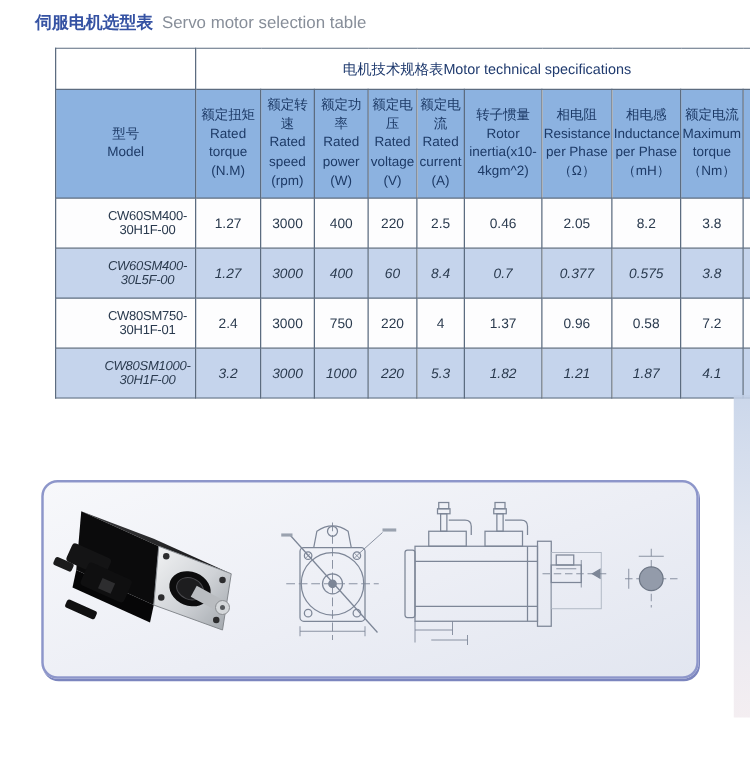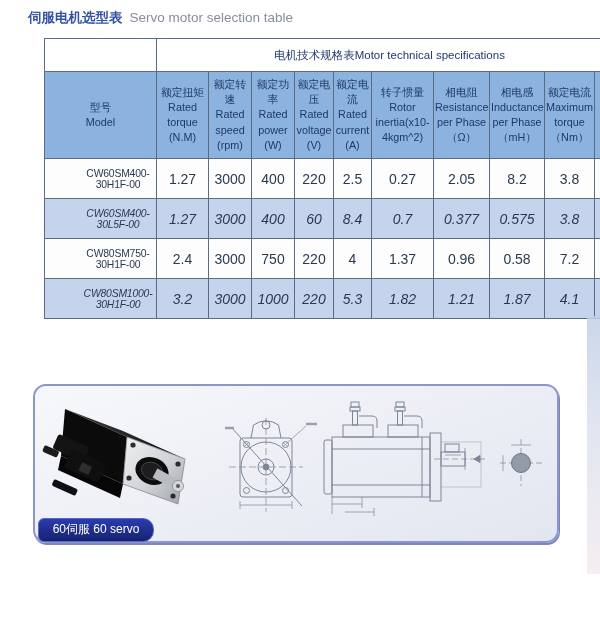--- a/index.html
+++ b/index.html
@@ -8,21 +8,21 @@
 
   
   .title{position:absolute;left:28px;top:9px;font-size:13.5px;white-space:nowrap;}
   .title .zh{color:#3552a3;font-weight:bold;}
   .title .en{color:#878e99;margin-left:7px;}
 
   
   .tbl-wrap{position:absolute;left:44px;top:38px;width:596px;overflow:hidden;}
   table{border-collapse:collapse;table-layout:fixed;width:578px;}
   td{border:1px solid #5c6c80;text-align:center;vertical-align:middle;
-     font-size:14px;color:#2a3a4e;padding:0 1px;overflow:hidden;}
+     font-size:11px;color:#2a3a4e;padding:0 1px;overflow:hidden;}
   tr.spec-row td{height:32px;background:#ffffff;color:#1f3a6e;font-size:11.5px;}
   tr.head-row td{height:86px;background:#8cb2e0;color:#1d3a66;white-space:pre-line;line-height:1.4;font-size:10.8px;}
   tbody tr td{height:39px;background:#fdfdfe;}
   tbody tr.alt td{background:#c5d4ec;font-style:italic;}
   tbody td.model{font-size:10.4px;letter-spacing:-0.2px;padding-left:36px;}
 
   
   .panel{position:absolute;left:33px;top:384px;width:522px;height:155px;
          border:2px solid #8d96ca;border-radius:13px;
          background:linear-gradient(160deg,#f7f8fb 0%,#eceef5 55%,#e2e6f0 100%);
@@ -109,41 +109,41 @@
           </tr>
       </tbody>
       <tbody id="data-rows">
           <tr>
             <td class="model">CW60SM400-30H1F-00</td>
             <td>1.27</td>
             <td>3000</td>
             <td>400</td>
             <td>220</td>
             <td>2.5</td>
-            <td>0.27</td>
+            <td>0.46</td>
             <td>2.05</td>
             <td>8.2</td>
             <td>3.8</td>
             <td></td>
           </tr>
           <tr class="alt">
             <td class="model">CW60SM400-30L5F-00</td>
             <td>1.27</td>
             <td>3000</td>
             <td>400</td>
             <td>60</td>
             <td>8.4</td>
             <td>0.7</td>
             <td>0.377</td>
             <td>0.575</td>
             <td>3.8</td>
             <td></td>
           </tr>
           <tr>
-            <td class="model">CW80SM750-30H1F-00</td>
+            <td class="model">CW80SM750-30H1F-01</td>
             <td>2.4</td>
             <td>3000</td>
             <td>750</td>
             <td>220</td>
             <td>4</td>
             <td>1.37</td>
             <td>0.96</td>
             <td>0.58</td>
             <td>7.2</td>
             <td></td>
@@ -270,15 +270,14 @@
       <line x1="162" y1="116" x2="162" y2="124" stroke-width="0.7"></line>
 
       <line x1="288" y1="71" x2="331" y2="71" stroke-dasharray="6 3" stroke-width="0.7"></line>
       <line x1="309" y1="47" x2="309" y2="94" stroke-dasharray="6 3" stroke-width="0.7"></line>
       <line x1="299" y1="53" x2="319" y2="53" stroke-width="0.7"></line>
       <line x1="291" y1="63" x2="291" y2="79" stroke-width="0.7"></line>
       <circle cx="309" cy="71" r="9.5" fill="#939baa" stroke="#6d7685"></circle>
     </g>
   </svg>
 
-  <div class="badge">60伺服 60 servo</div>
 
 </div>
 
 </body></html>

